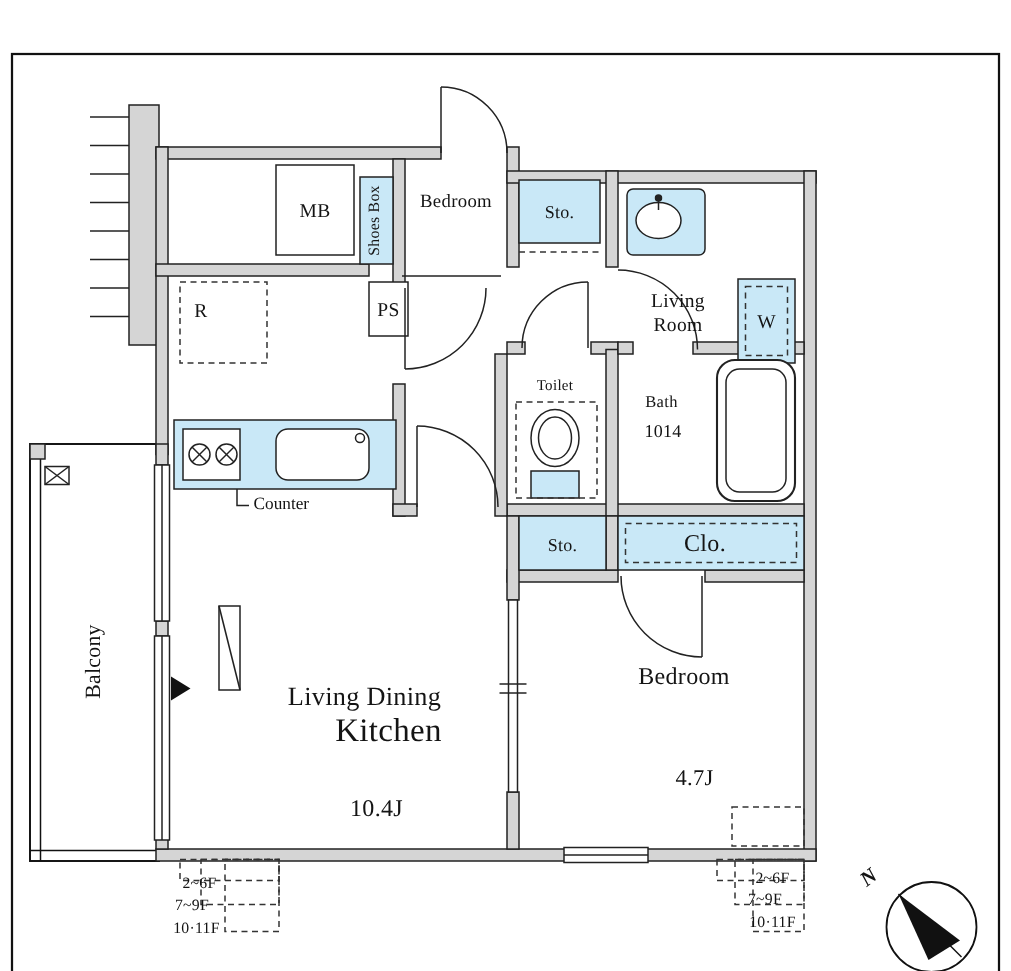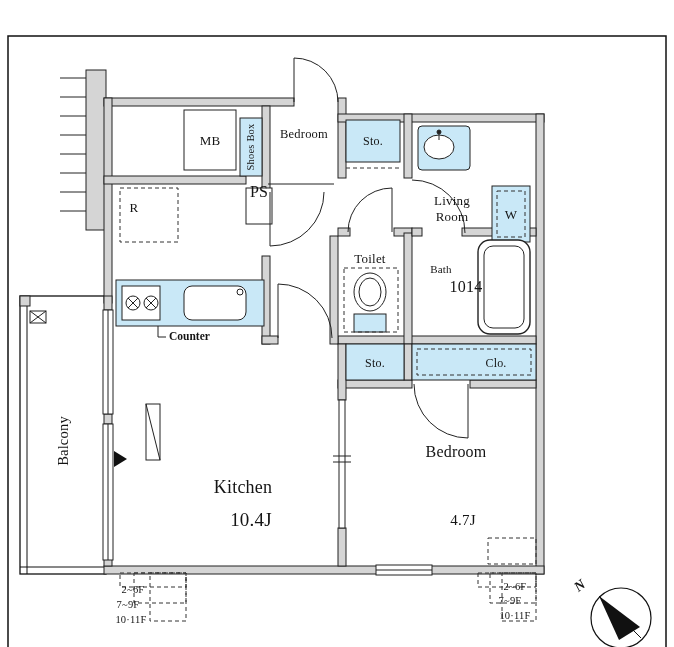--- a/index.html
+++ b/index.html
@@ -1,21 +1,21 @@
 <!DOCTYPE html>
 <html><head>
 <meta charset="utf-8">
 <style>
   html,body{margin:0;padding:0;background:#fff;}
   .plan{position:relative;width:674px;height:647px;background:#fff;overflow:hidden;
         font-family:"Liberation Serif","DejaVu Serif",serif;margin-top:28px;}
   .plan svg{position:absolute;left:0;top:0;}
   .lbl{position:absolute;color:#141414;transform:translate(-50%,-50%);
        white-space:nowrap;line-height:1;letter-spacing:.2px;}
-  .lbl-left{position:absolute;color:#141414;transform:translate(0,-50%);white-space:nowrap;line-height:1;font-weight:bold;}
+  .lbl-left{position:absolute;color:#141414;transform:translate(0,-50%);white-space:nowrap;line-height:1;}
   .rot{transform:translate(-50%,-50%) rotate(-90deg);}
   .north{font-style:italic;font-weight:bold;transform:translate(-50%,-50%) rotate(-38deg);}
 </style>
 </head>
 <body>
 
 <div class="plan">
 
 <svg width="674" height="647" viewBox="0 0 674 647">
 
@@ -178,29 +178,30 @@
 </svg>
 
 <div class="lbl" style="left:210px;top:112px;font-size:13px">MB</div>
 <div class="lbl rot" style="left:251px;top:119px;font-size:10.5px">Shoes Box</div>
 <div class="lbl" style="left:304px;top:106px;font-size:12.5px">Bedroom</div>
 <div class="lbl" style="left:373px;top:113px;font-size:12px">Sto.</div>
 <div class="lbl" style="left:452px;top:172px;font-size:13px">Living</div>
 <div class="lbl" style="left:452px;top:188px;font-size:13px">Room</div>
 <div class="lbl" style="left:511px;top:186px;font-size:13px">W</div>
 <div class="lbl" style="left:134px;top:179px;font-size:13px">R</div>
-<div class="lbl" style="left:259px;top:164px;font-size:16px">PS</div>
-<div class="lbl" style="left:370px;top:230px;font-size:13px">Toilet</div>
+<div class="lbl" style="left:259px;top:178px;font-size:13px">PS</div>
+<div class="lbl" style="left:370px;top:230px;font-size:10px">Toilet</div>
 <div class="lbl" style="left:441px;top:241px;font-size:11px">Bath</div>
-<div class="lbl" style="left:466px;top:259px;font-size:16px">1014</div>
+<div class="lbl" style="left:442px;top:259px;font-size:12px">1014</div>
 <div class="lbl-left" style="left:169px;top:309px;font-size:11.5px">Counter</div>
 <div class="lbl" style="left:375px;top:335px;font-size:12px">Sto.</div>
-<div class="lbl" style="left:496px;top:335px;font-size:12px">Clo.</div>
-<div class="lbl" style="left:243px;top:459px;font-size:18px">Kitchen</div>
-<div class="lbl" style="left:251px;top:491px;font-size:19px">10.4J</div>
+<div class="lbl" style="left:470px;top:335px;font-size:16px">Clo.</div>
+<div class="lbl" style="left:243px;top:437px;font-size:17.5px">Living Dining</div>
+<div class="lbl" style="left:259px;top:459px;font-size:22px">Kitchen</div>
+<div class="lbl" style="left:251px;top:512px;font-size:16px">10.4J</div>
 <div class="lbl" style="left:456px;top:424px;font-size:16px">Bedroom</div>
 <div class="lbl" style="left:463px;top:492px;font-size:15px">4.7J</div>
 <div class="lbl rot" style="left:63px;top:413px;font-size:14.5px">Balcony</div>
 
 <div class="lbl" style="left:133px;top:562px;font-size:10.5px">2~6F</div>
 <div class="lbl" style="left:128px;top:577px;font-size:10.5px">7~9F</div>
 <div class="lbl" style="left:131px;top:592px;font-size:10.5px">10·11F</div>
 <div class="lbl" style="left:515px;top:559px;font-size:10.5px">2~6F</div>
 <div class="lbl" style="left:510px;top:573px;font-size:10.5px">7~9F</div>
 <div class="lbl" style="left:515px;top:588px;font-size:10.5px">10·11F</div>

